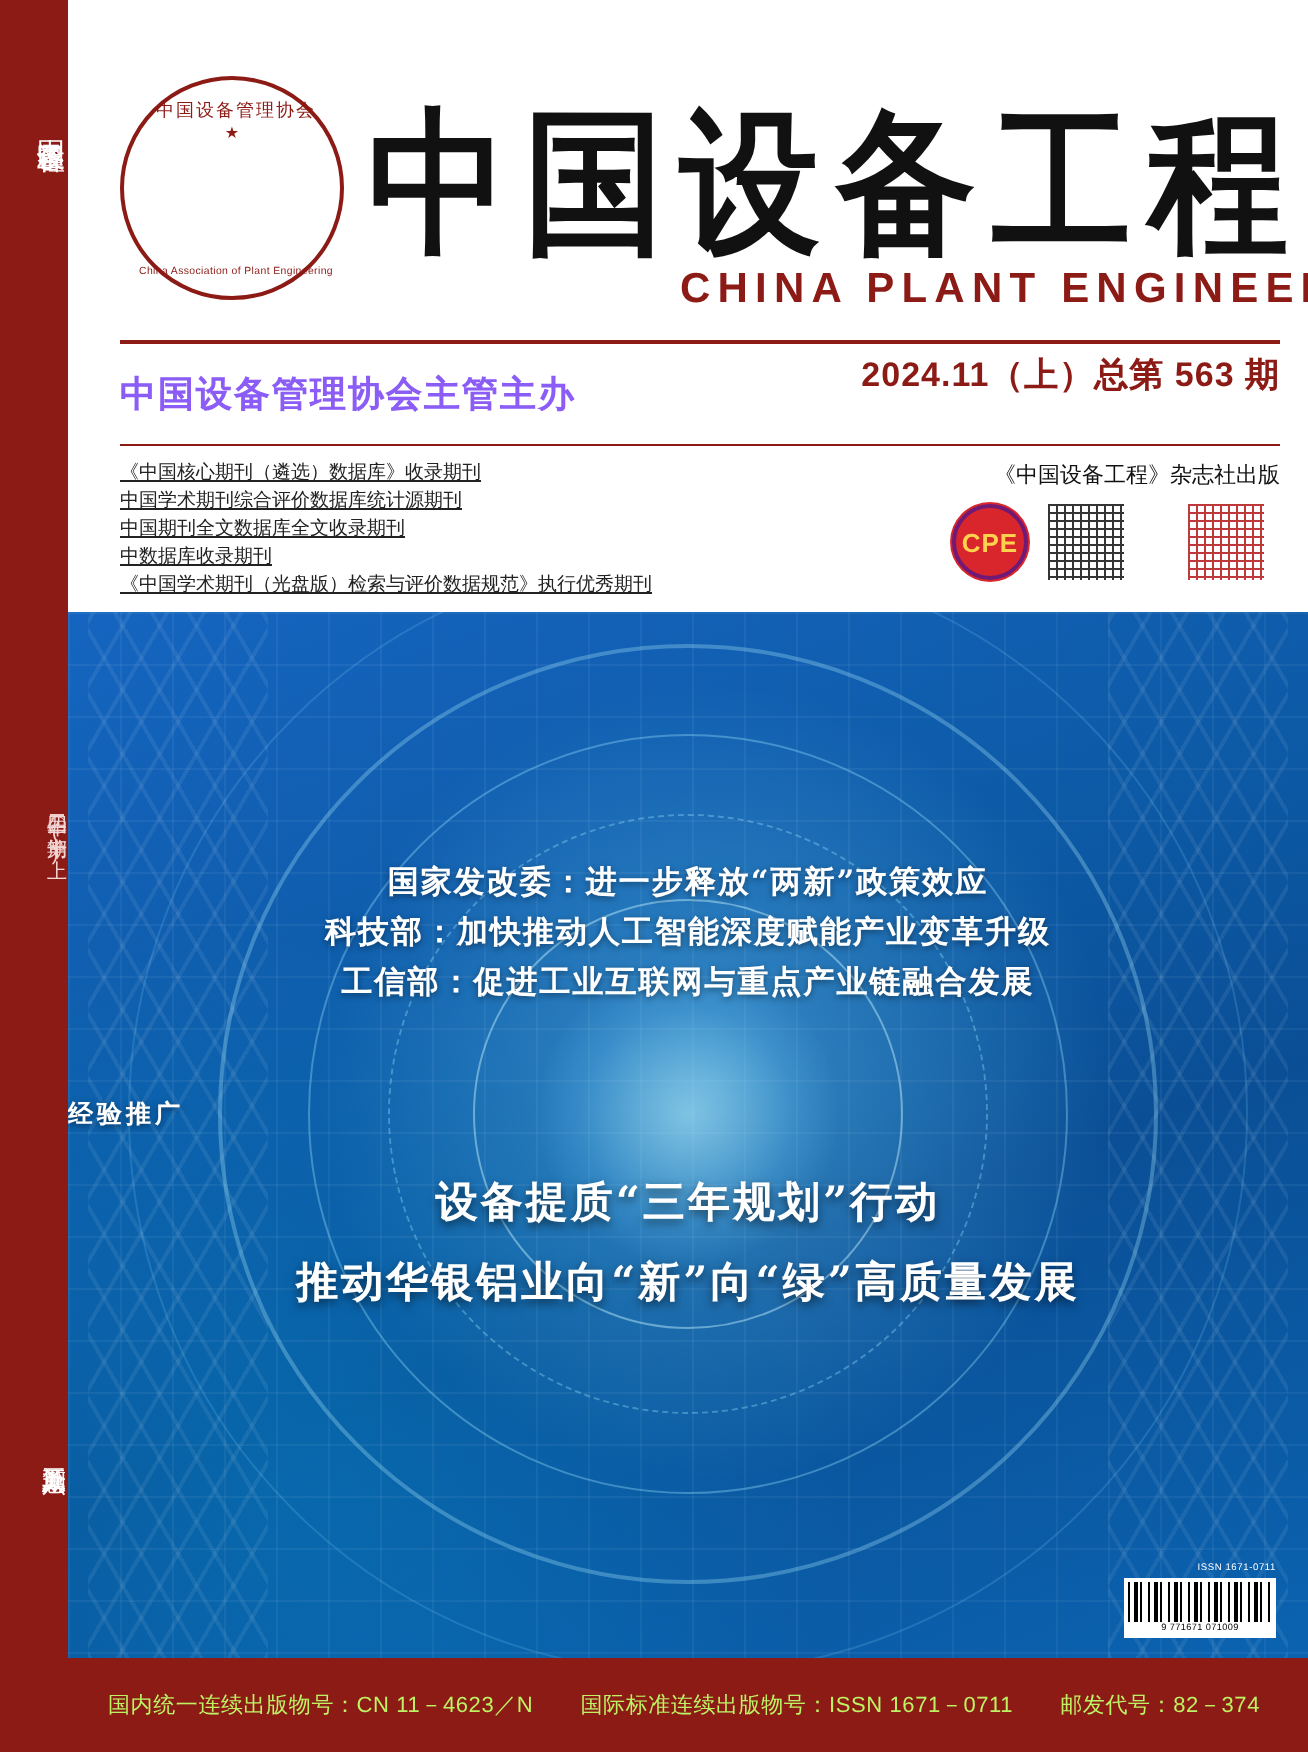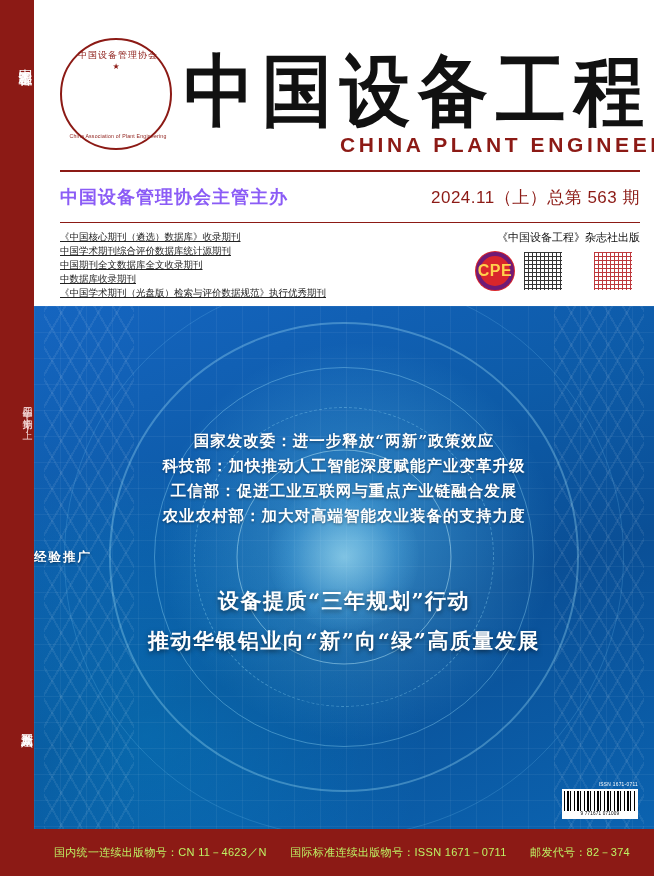--- a/index.html
+++ b/index.html
@@ -165,23 +165,23 @@
   .sponsor {
     position: absolute;
     left: 26px; top: 185px;
     font-size: 18px;
     font-weight: bold;
     color: #8b5cf6;
     letter-spacing: 1px;
   }
   .issue {
     position: absolute;
-    right: 14px; top: 186px;
+    right: 14px; top: 176px;
     font-size: 17px;
-    font-weight: normal;
+    font-weight: bold;
     color: #8c1a15;
     letter-spacing: 0.5px;
     white-space: nowrap;
   }
 
   .awards {
     position: absolute;
     left: 26px; top: 230px;
     font-size: 9.5px;
     line-height: 14px;
@@ -200,24 +200,24 @@
   .cpe-badge {
     position: absolute;
     right: 140px; top: 252px;
     width: 38px; height: 38px;
     border-radius: 50%;
     background: #d9262c;
     color: #ffd24d;
     display: flex;
     align-items: center;
     justify-content: center;
-    font-size: 16px;
+    font-size: 13px;
     font-weight: bold;
     letter-spacing: 0.5px;
-    border: 4px solid #701a75;
+    border: 2px solid #701a75;
     box-shadow: 0 0 0 1px #d9262c;
   }
   .qr {
     position: absolute;
     top: 252px;
     width: 38px; height: 38px;
     background-image:
       linear-gradient(90deg, #111 1px, transparent 1px),
       linear-gradient(#111 1px, transparent 1px);
     background-size: 4px 4px;
@@ -416,21 +416,20 @@
     <div class="ring r1"></div>
     <div class="ring r2"></div>
     <div class="ring r3"></div>
     <div class="ring r4"></div>
     <div class="glow-core"></div>
 
     <div class="headlines">
       <div>国家发改委：进一步释放“两新”政策效应</div>
       <div>科技部：加快推动人工智能深度赋能产业变革升级</div>
       <div>工信部：促进工业互联网与重点产业链融合发展</div>
-      <div>农业农村部：加大对高端智能农业装备的支持力度</div>
     </div>
 
     <div class="exp-label">经验推广</div>
 
     <div class="feature">
       <div>设备提质“三年规划”行动</div>
       <div>推动华银铝业向“新”向“绿”高质量发展</div>
     </div>
 
     <div class="issn-top">ISSN 1671-0711</div>

